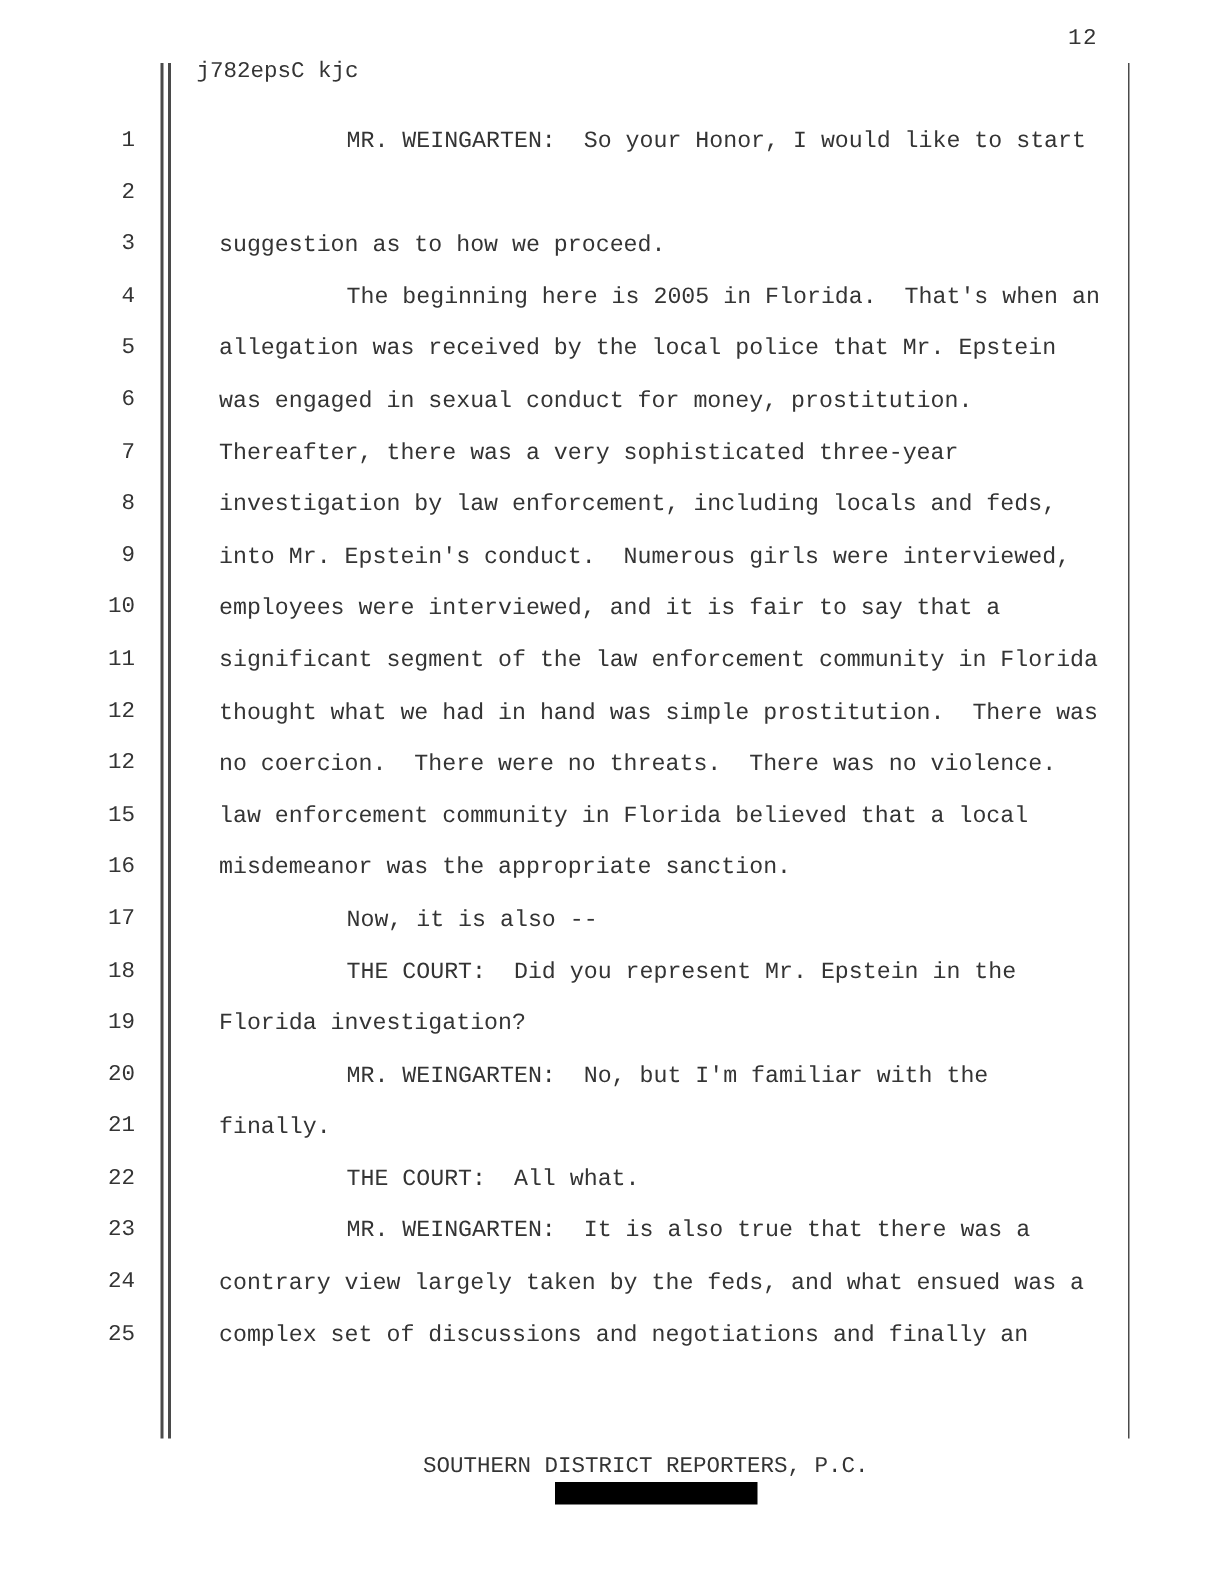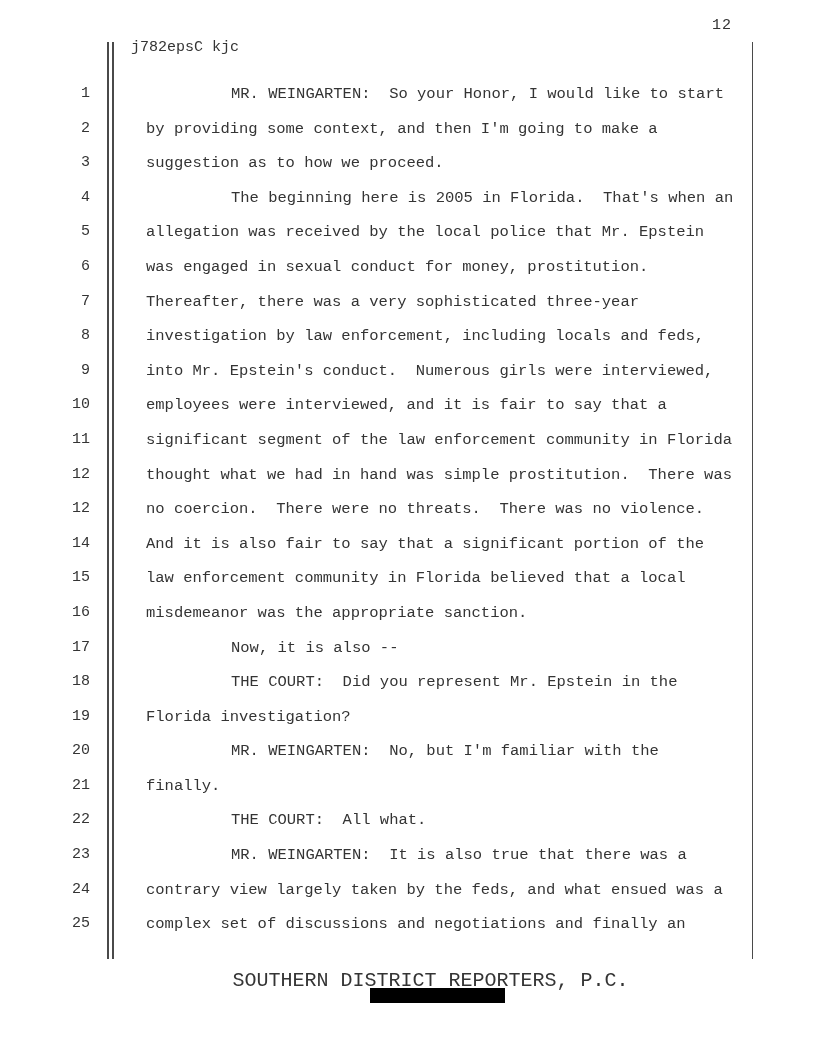--- a/index.html
+++ b/index.html
@@ -72,21 +72,21 @@
   }
   .txt.indent {
     text-indent: 85px;
   }
   .footer {
     position: absolute;
     left: 108px;
     top: 969px;
     width: 645px;
     text-align: center;
-    font-size: 20px;
+    font-size: 15px;
     white-space: pre;
   }
   .redaction {
     position: absolute;
     left: 370px;
     top: 988px;
     width: 135px;
     height: 15px;
     background: #000000;
   }
@@ -103,21 +103,20 @@
   <div class="rule-left"></div>
   <div class="rule-right"></div>
 
   <div class="lines">
       <div class="line">
     <div class="num">1</div>
     <div class="txt indent">MR. WEINGARTEN:  So your Honor, I would like to start</div>
   </div>
       <div class="line">
     <div class="num">2</div>
-    <div class="txt">by providing some context, and then I'm going to make a</div>
   </div>
       <div class="line">
     <div class="num">3</div>
     <div class="txt">suggestion as to how we proceed.</div>
   </div>
       <div class="line">
     <div class="num">4</div>
     <div class="txt indent">The beginning here is 2005 in Florida.  That's when an</div>
   </div>
       <div class="line">
@@ -150,24 +149,20 @@
   </div>
       <div class="line">
     <div class="num">12</div>
     <div class="txt">thought what we had in hand was simple prostitution.  There was</div>
   </div>
       <div class="line">
     <div class="num">12</div>
     <div class="txt">no coercion.  There were no threats.  There was no violence.</div>
   </div>
       <div class="line">
-    <div class="num">14</div>
-    <div class="txt">And it is also fair to say that a significant portion of the</div>
-  </div>
-      <div class="line">
     <div class="num">15</div>
     <div class="txt">law enforcement community in Florida believed that a local</div>
   </div>
       <div class="line">
     <div class="num">16</div>
     <div class="txt">misdemeanor was the appropriate sanction.</div>
   </div>
       <div class="line">
     <div class="num">17</div>
     <div class="txt indent">Now, it is also --</div>

